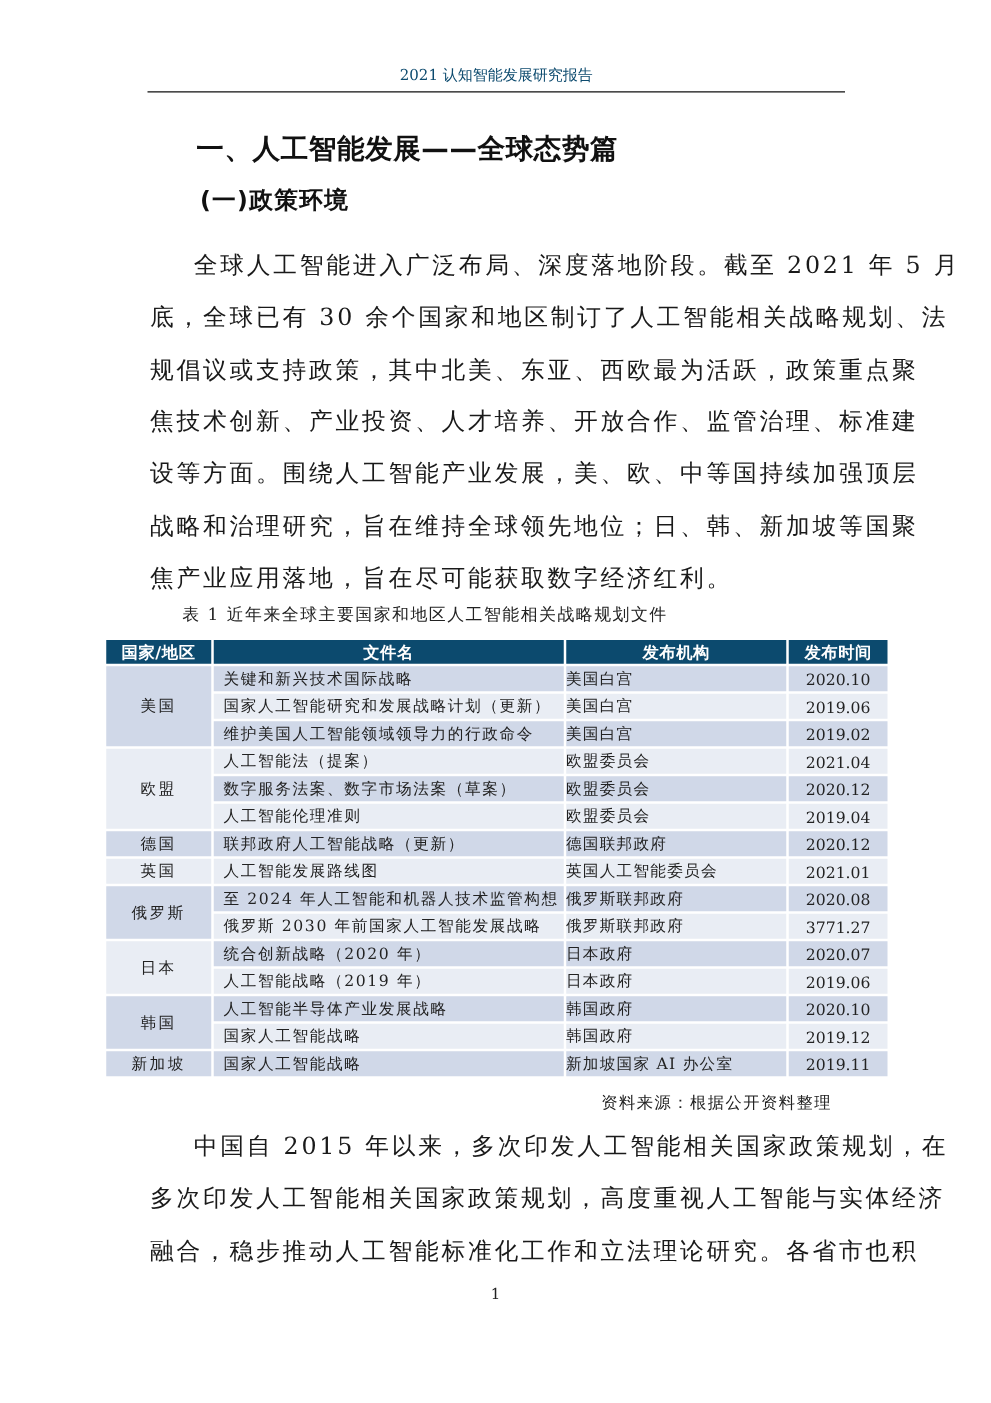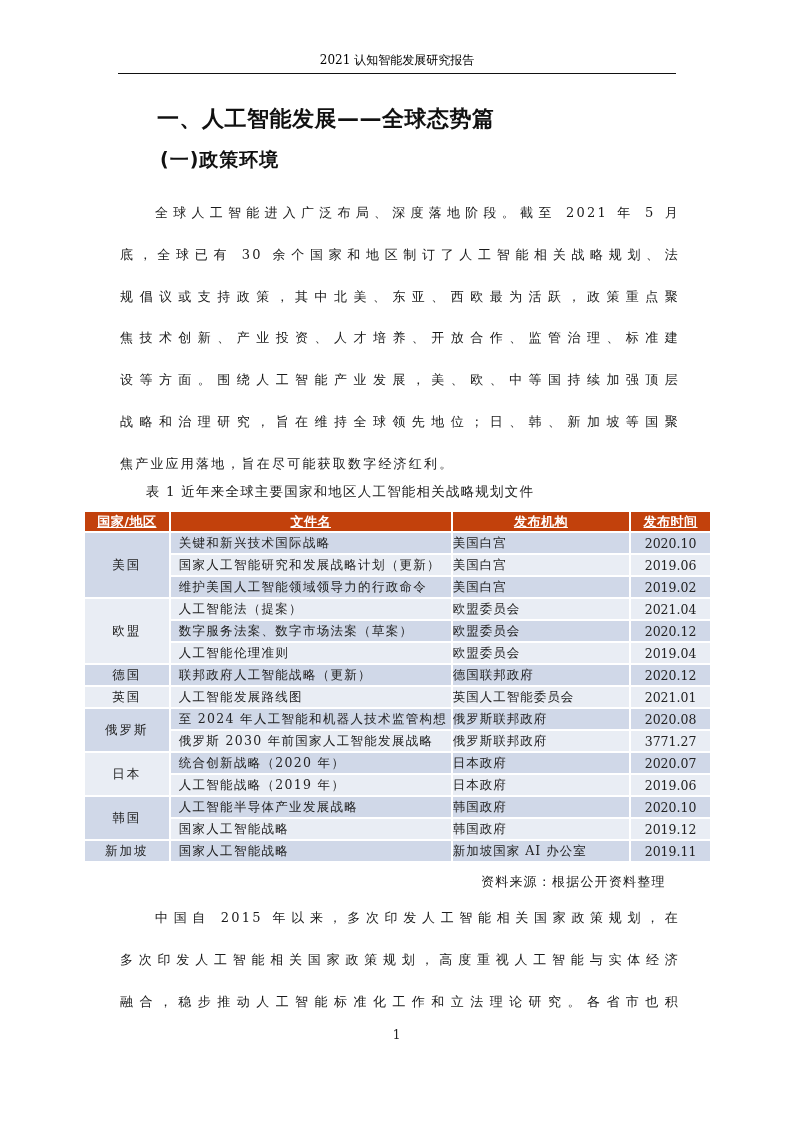--- a/index.html
+++ b/index.html
@@ -1,38 +1,38 @@
 <!DOCTYPE html>
 <html><head>
 <meta charset="utf-8">
 <style>
   html, body { margin: 0; padding: 0; background: #ffffff; }
   body { width: 793px; height: 1122px; position: relative; overflow: hidden;
          font-family: "DejaVu Serif", "Liberation Serif", serif; color: #1a1a1a; }
   .page-header { position: absolute; left: 118px; top: 52px; width: 558px; text-align: center;
-                 font-size: 12px; color: #000000; }
+                 font-size: 12px; color: #0c4a6e; }
   .header-rule { position: absolute; left: 118px; top: 73px; width: 558px; height: 0;
                  border-top: 1.3px solid #111; }
   .h1 { position: absolute; left: 157px; top: 104px; font-family: "DejaVu Sans", "Liberation Sans", sans-serif;
         font-size: 22px; font-weight: bold; color: #111; letter-spacing: 0.5px; }
   .h2 { position: absolute; left: 160px; top: 147px; font-family: "DejaVu Sans", "Liberation Sans", sans-serif;
         font-size: 19px; font-weight: bold; color: #111; letter-spacing: 1px; }
-  .para { position: absolute; left: 120px; width: 560px; font-size: 13px; line-height: 41.8px;
+  .para { position: absolute; left: 120px; width: 560px; font-size: 19px; line-height: 41.8px;
           color: #1a1a1a; letter-spacing: 2.2px; }
   .para .line { display: block; white-space: nowrap; text-align: justify; text-align-last: justify; }
   .para .line.last { text-align-last: left; }
   .indent { padding-left: 35px; }
   .p1 { top: 192px; }
   .p2 { top: 897px; }
   .caption { position: absolute; left: 0; width: 680px; top: 483px; text-align: center;
              font-size: 13.5px; letter-spacing: 1.2px; color: #222; }
   table.t { position: absolute; left: 83px; top: 510px; width: 629px;
             border-collapse: separate; border-spacing: 2px; font-size: 12.5px; }
-  table.t th { background: #c2410c; color: #fff; font-family: "DejaVu Sans", "Liberation Sans", sans-serif;
-               font-weight: bold; height: 19px; padding: 0; font-size: 13px; letter-spacing: 0.5px; text-decoration: underline; }
+  table.t th { background: #0c4a6e; color: #fff; font-family: "DejaVu Sans", "Liberation Sans", sans-serif;
+               font-weight: bold; height: 19px; padding: 0; font-size: 13px; letter-spacing: 0.5px; }
   table.t td { height: 20px; padding: 0; color: #222; }
   table.t td.dark { background: #d0d8e8; }
   table.t td.light { background: #e9edf4; }
   table.t td.country { text-align: center; letter-spacing: 2px; }
   table.t td.doc { text-align: left; padding-left: 8px; letter-spacing: 1.3px; }
   table.t td.org { text-align: left; letter-spacing: 1px; }
   table.t td.date { text-align: center; }
   .source { position: absolute; left: 481px; top: 873px; font-size: 13px; letter-spacing: 1.2px; color: #222; }
   .page-num { position: absolute; left: 0; width: 793px; top: 1028px; text-align: center; font-size: 12px; color: #222; }
 </style>

